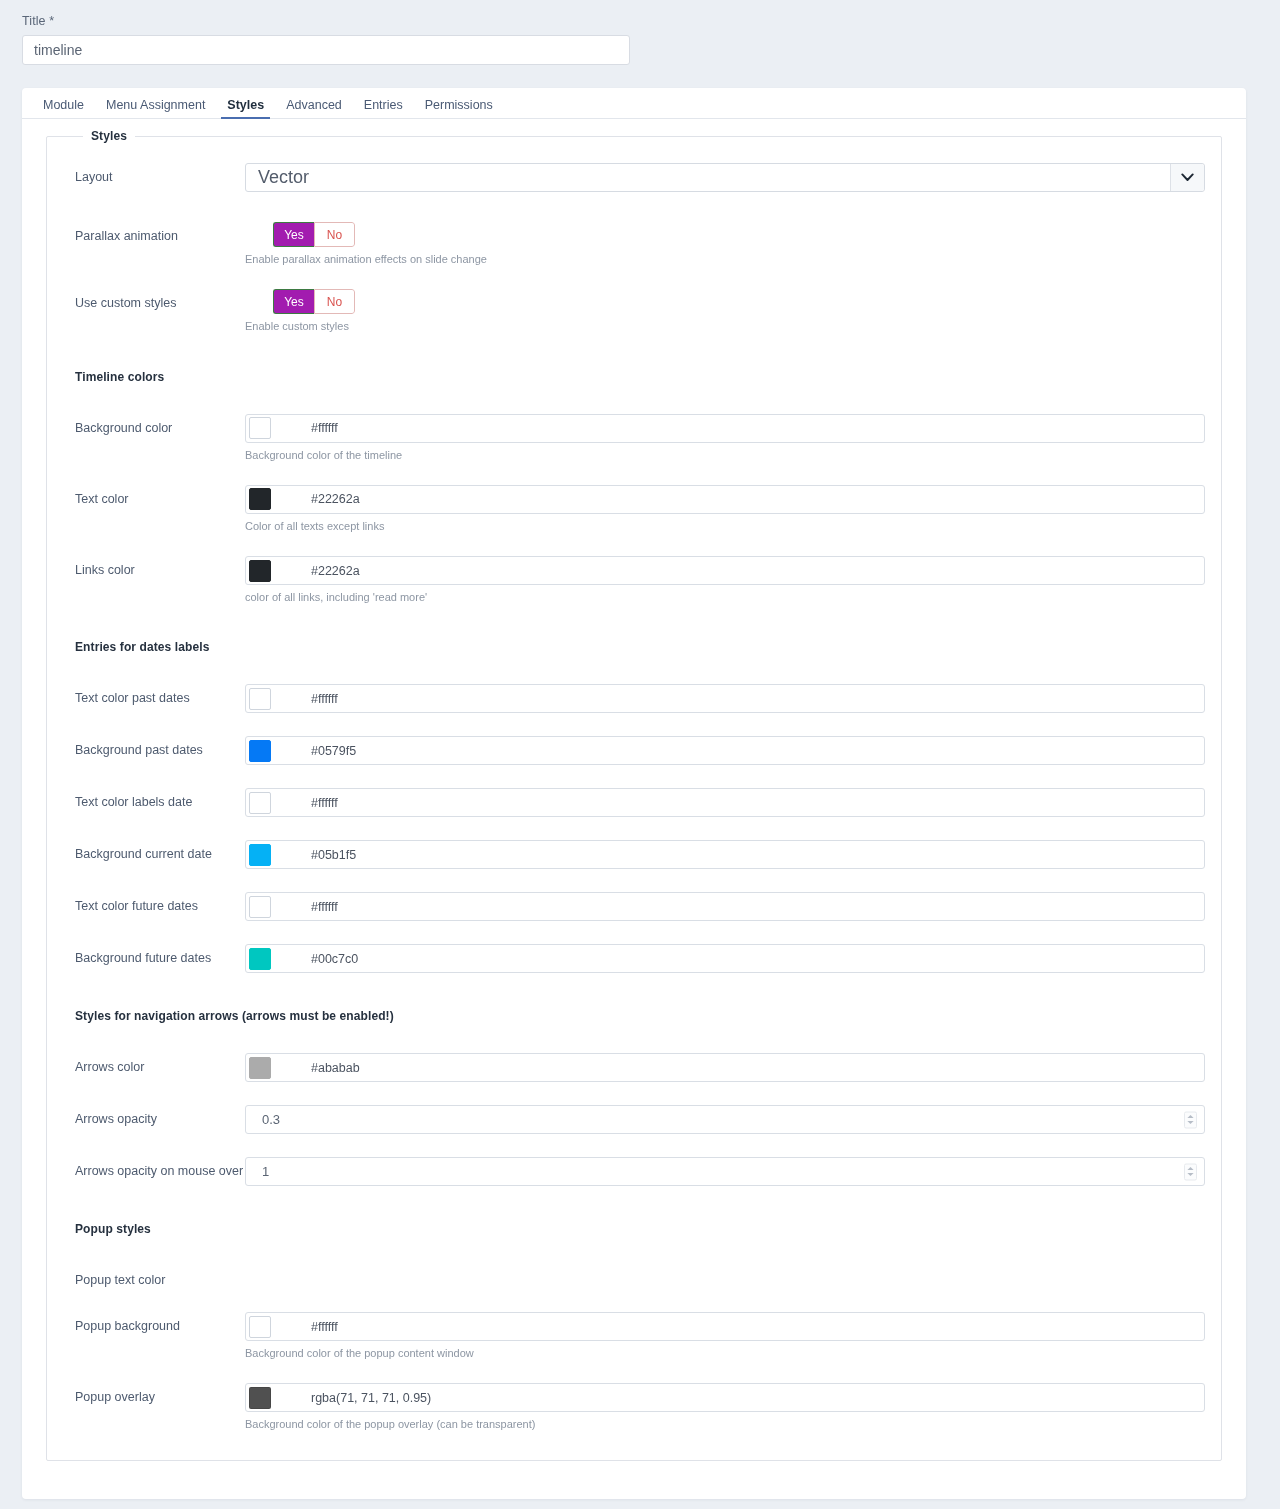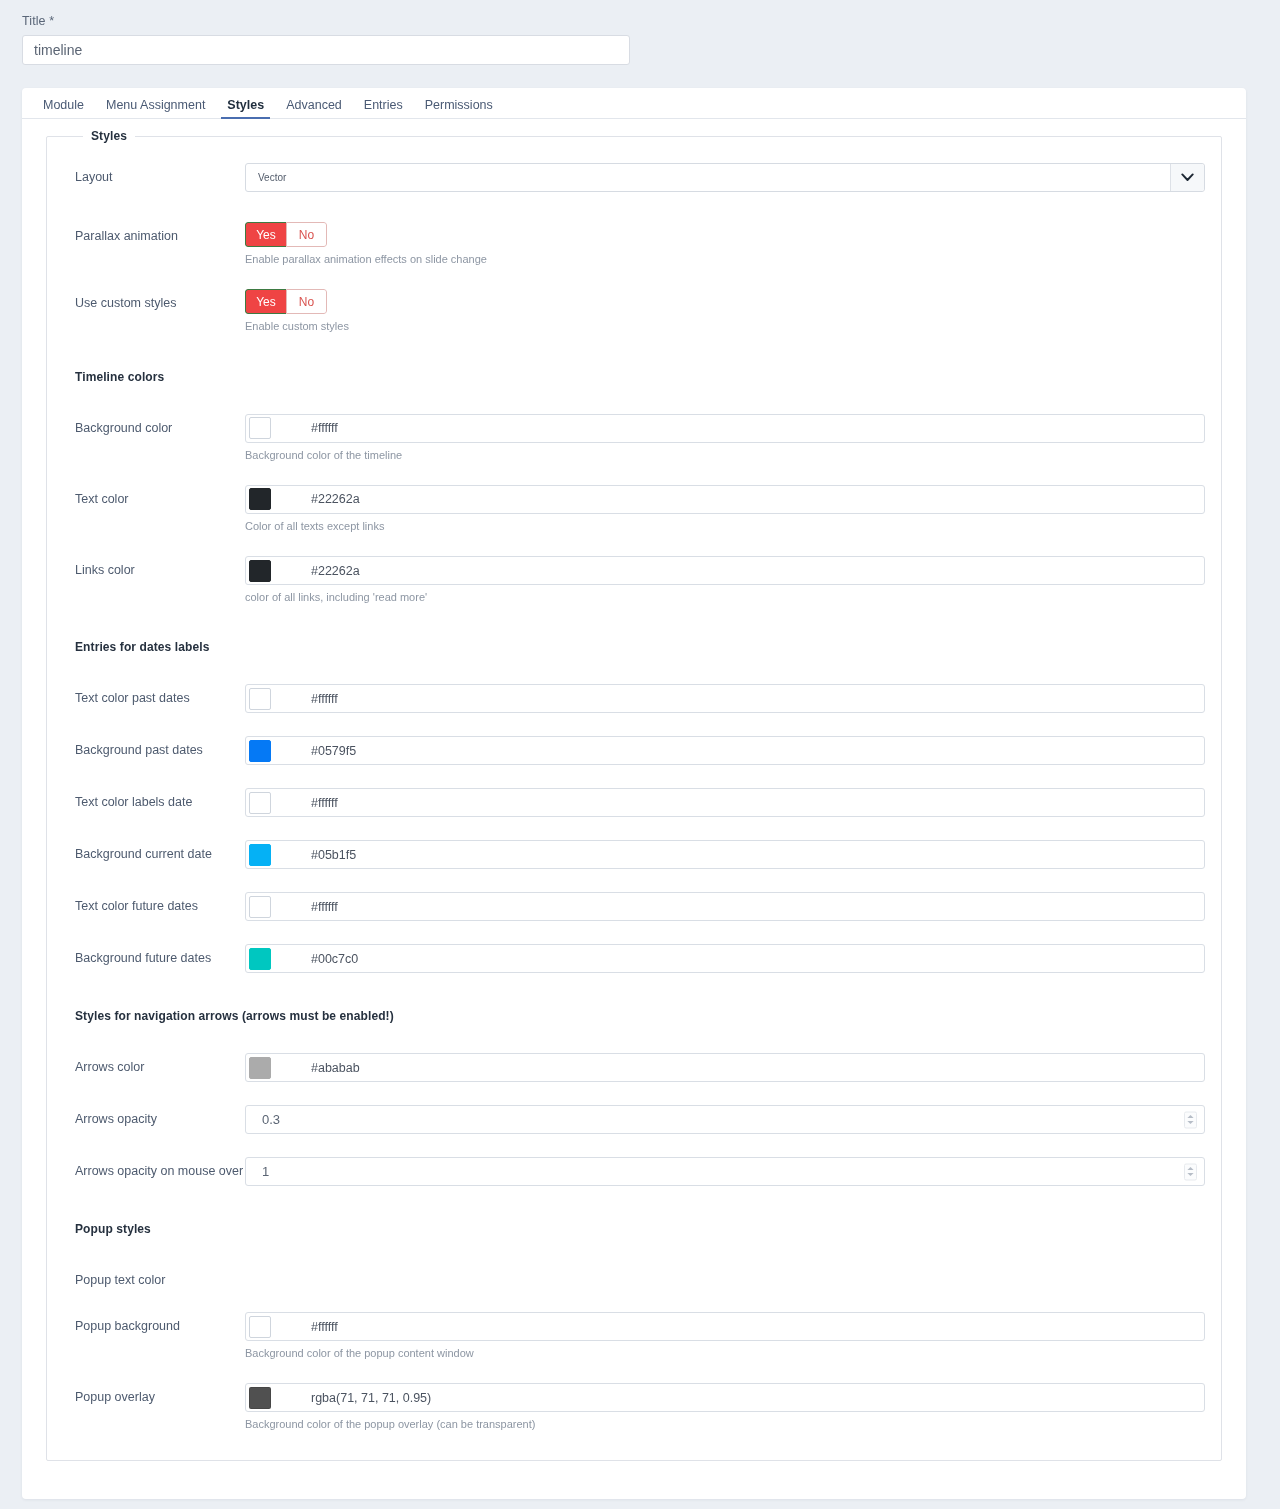--- a/index.html
+++ b/index.html
@@ -133,21 +133,21 @@
   
   .select {
     width: 960px;
     height: 29px;
     border: 1px solid #d6dbe2;
     border-radius: 3px;
     background: #fff;
     display: flex;
     align-items: center;
     padding: 0 0 0 12px;
-    font-size: 10px;
+    font-size: 18px;
     color: #535c6b;
     position: relative;
   }
   .select .caret {
     position: absolute;
     right: 0; top: 0; bottom: 0;
     width: 34px;
     border-left: 1px solid #dde1e7;
     background: #f6f8fa;
     border-radius: 0 3px 3px 0;
@@ -166,25 +166,26 @@
   }
   .toggle .seg {
     display: flex;
     align-items: center;
     justify-content: center;
     width: 41px;
     font-size: 12px;
     line-height: 1;
   }
   .toggle .seg.yes {
-    background: #ef4444;
+    background: #a21caf;
     color: #fff;
     border: 1px solid #3d7a42;
     border-right: none;
     border-radius: 3px 0 0 3px;
+    margin-left: 28px;
   }
   .toggle .seg.no {
     background: #fff;
     color: #d9534f;
     border: 1px solid #e3b9b7;
     border-radius: 0 3px 3px 0;
   }
 
   
   .colorfield {

